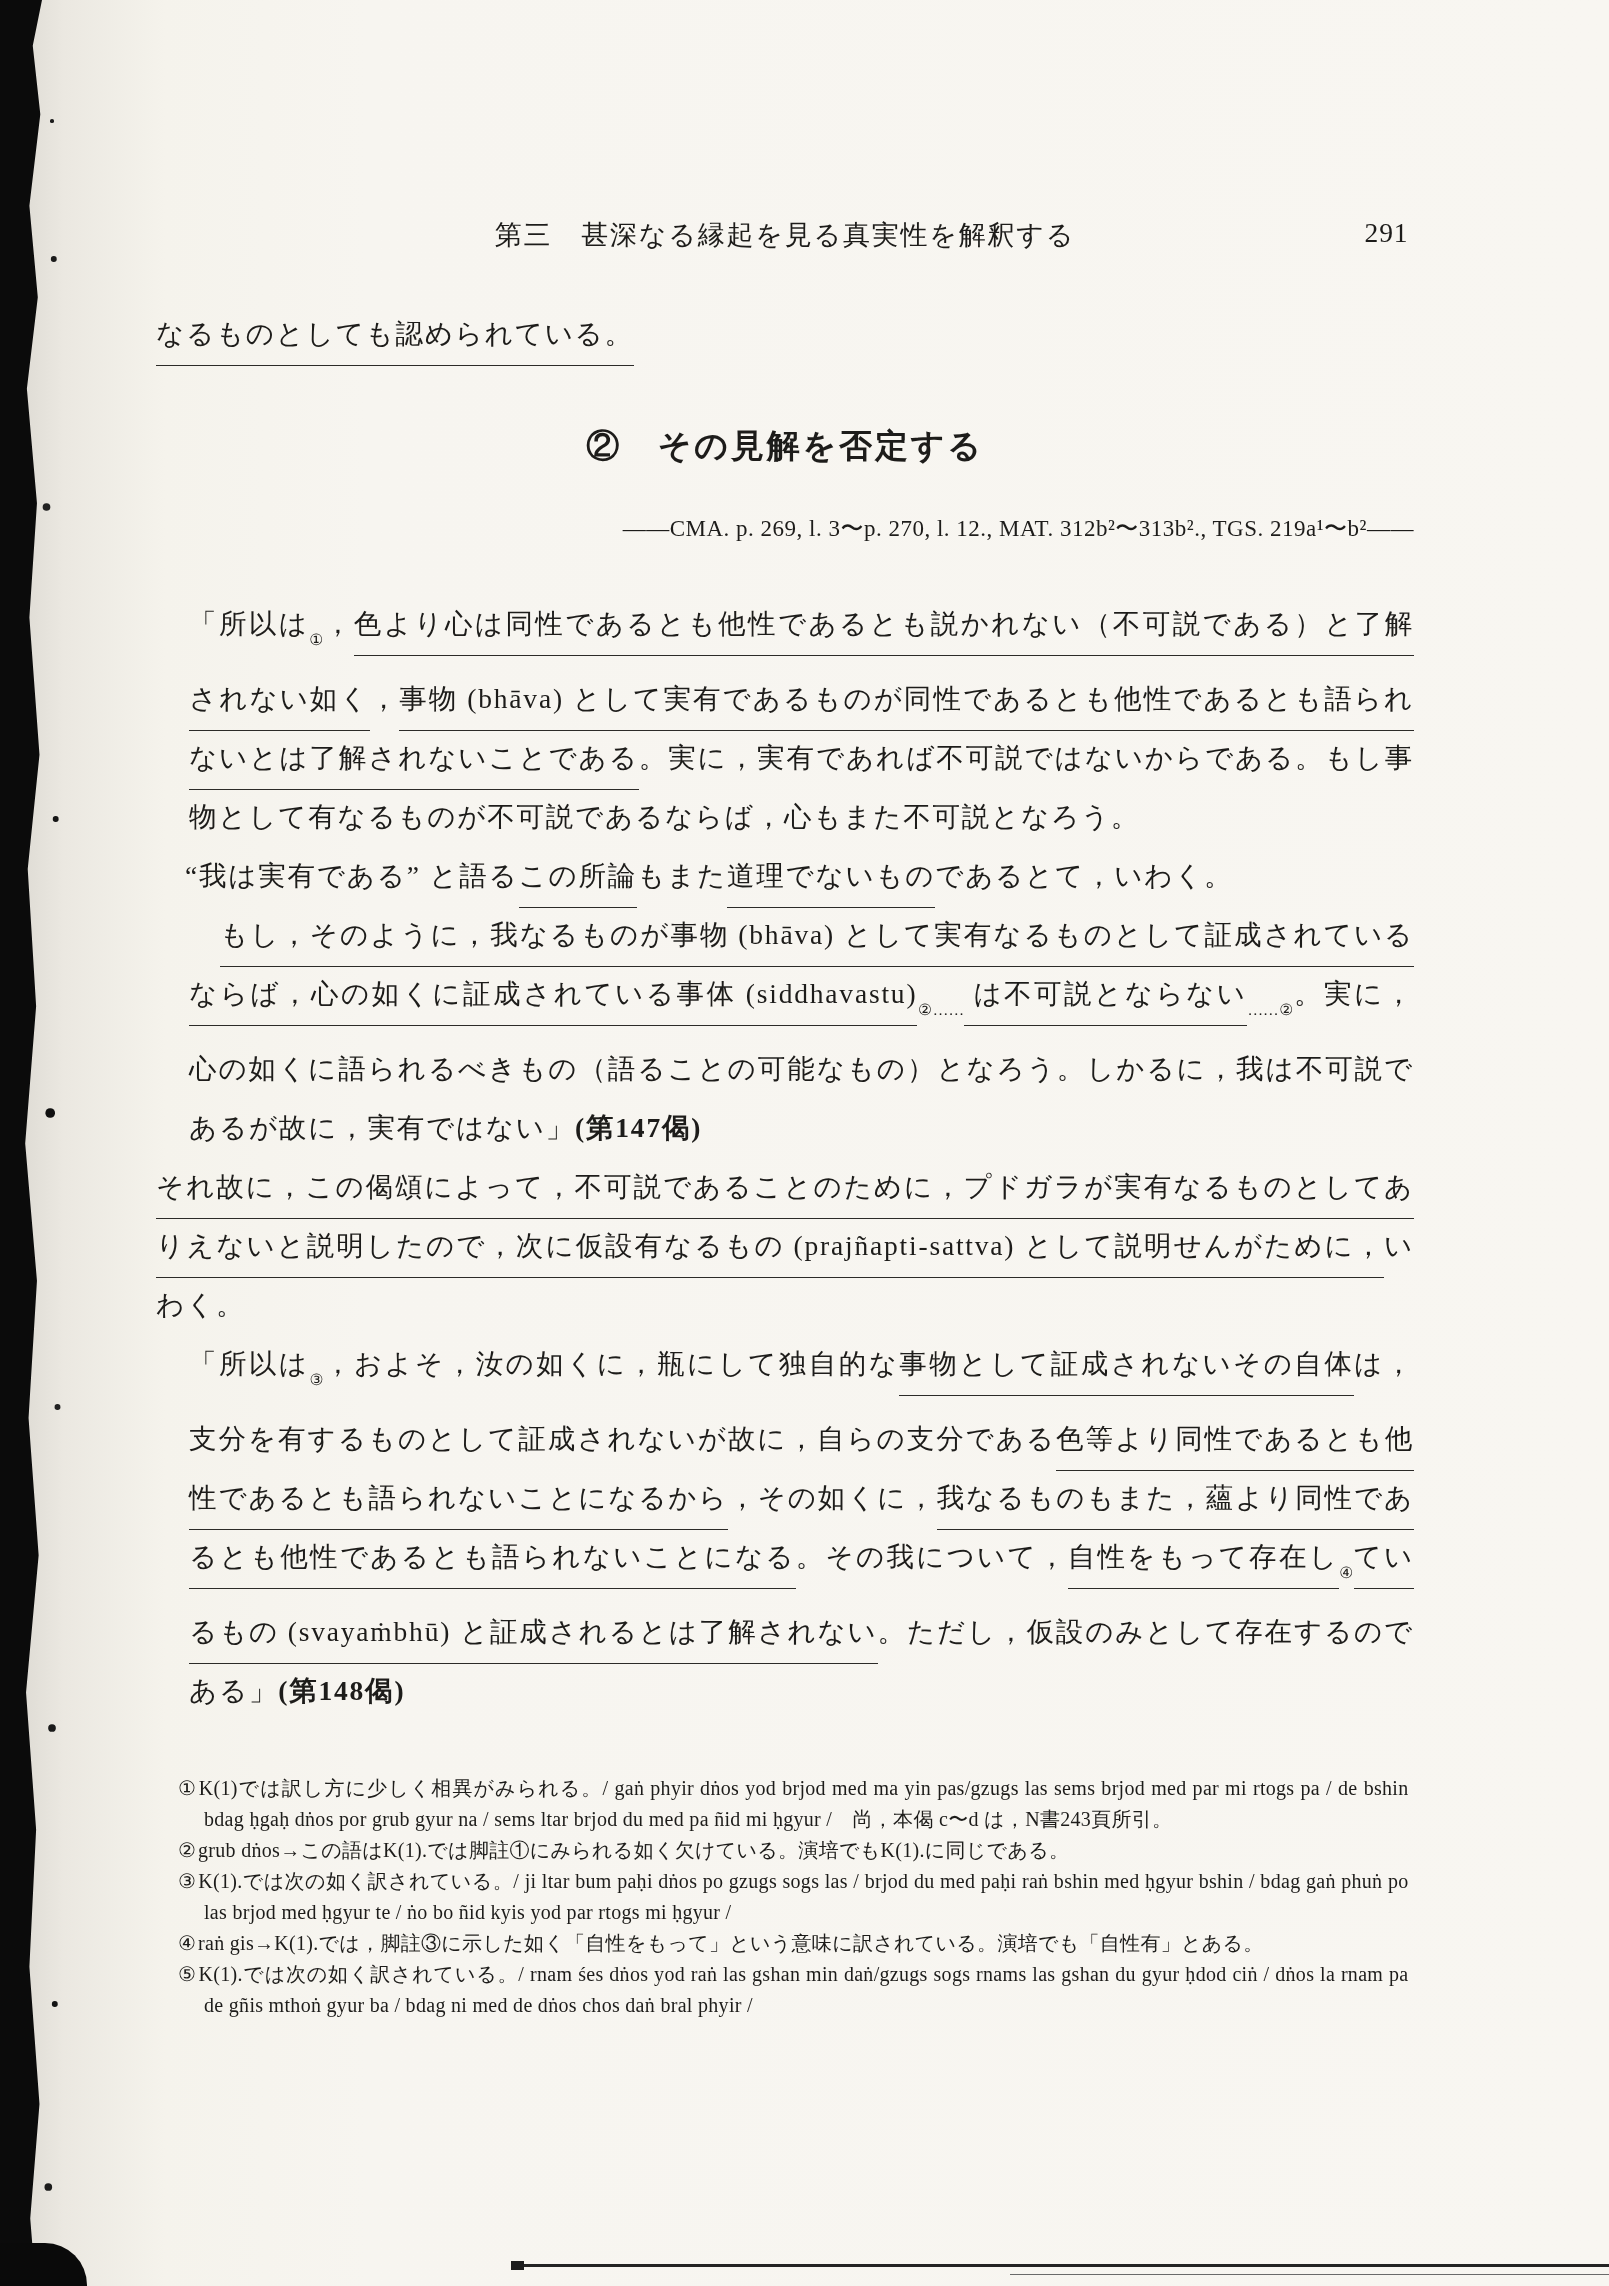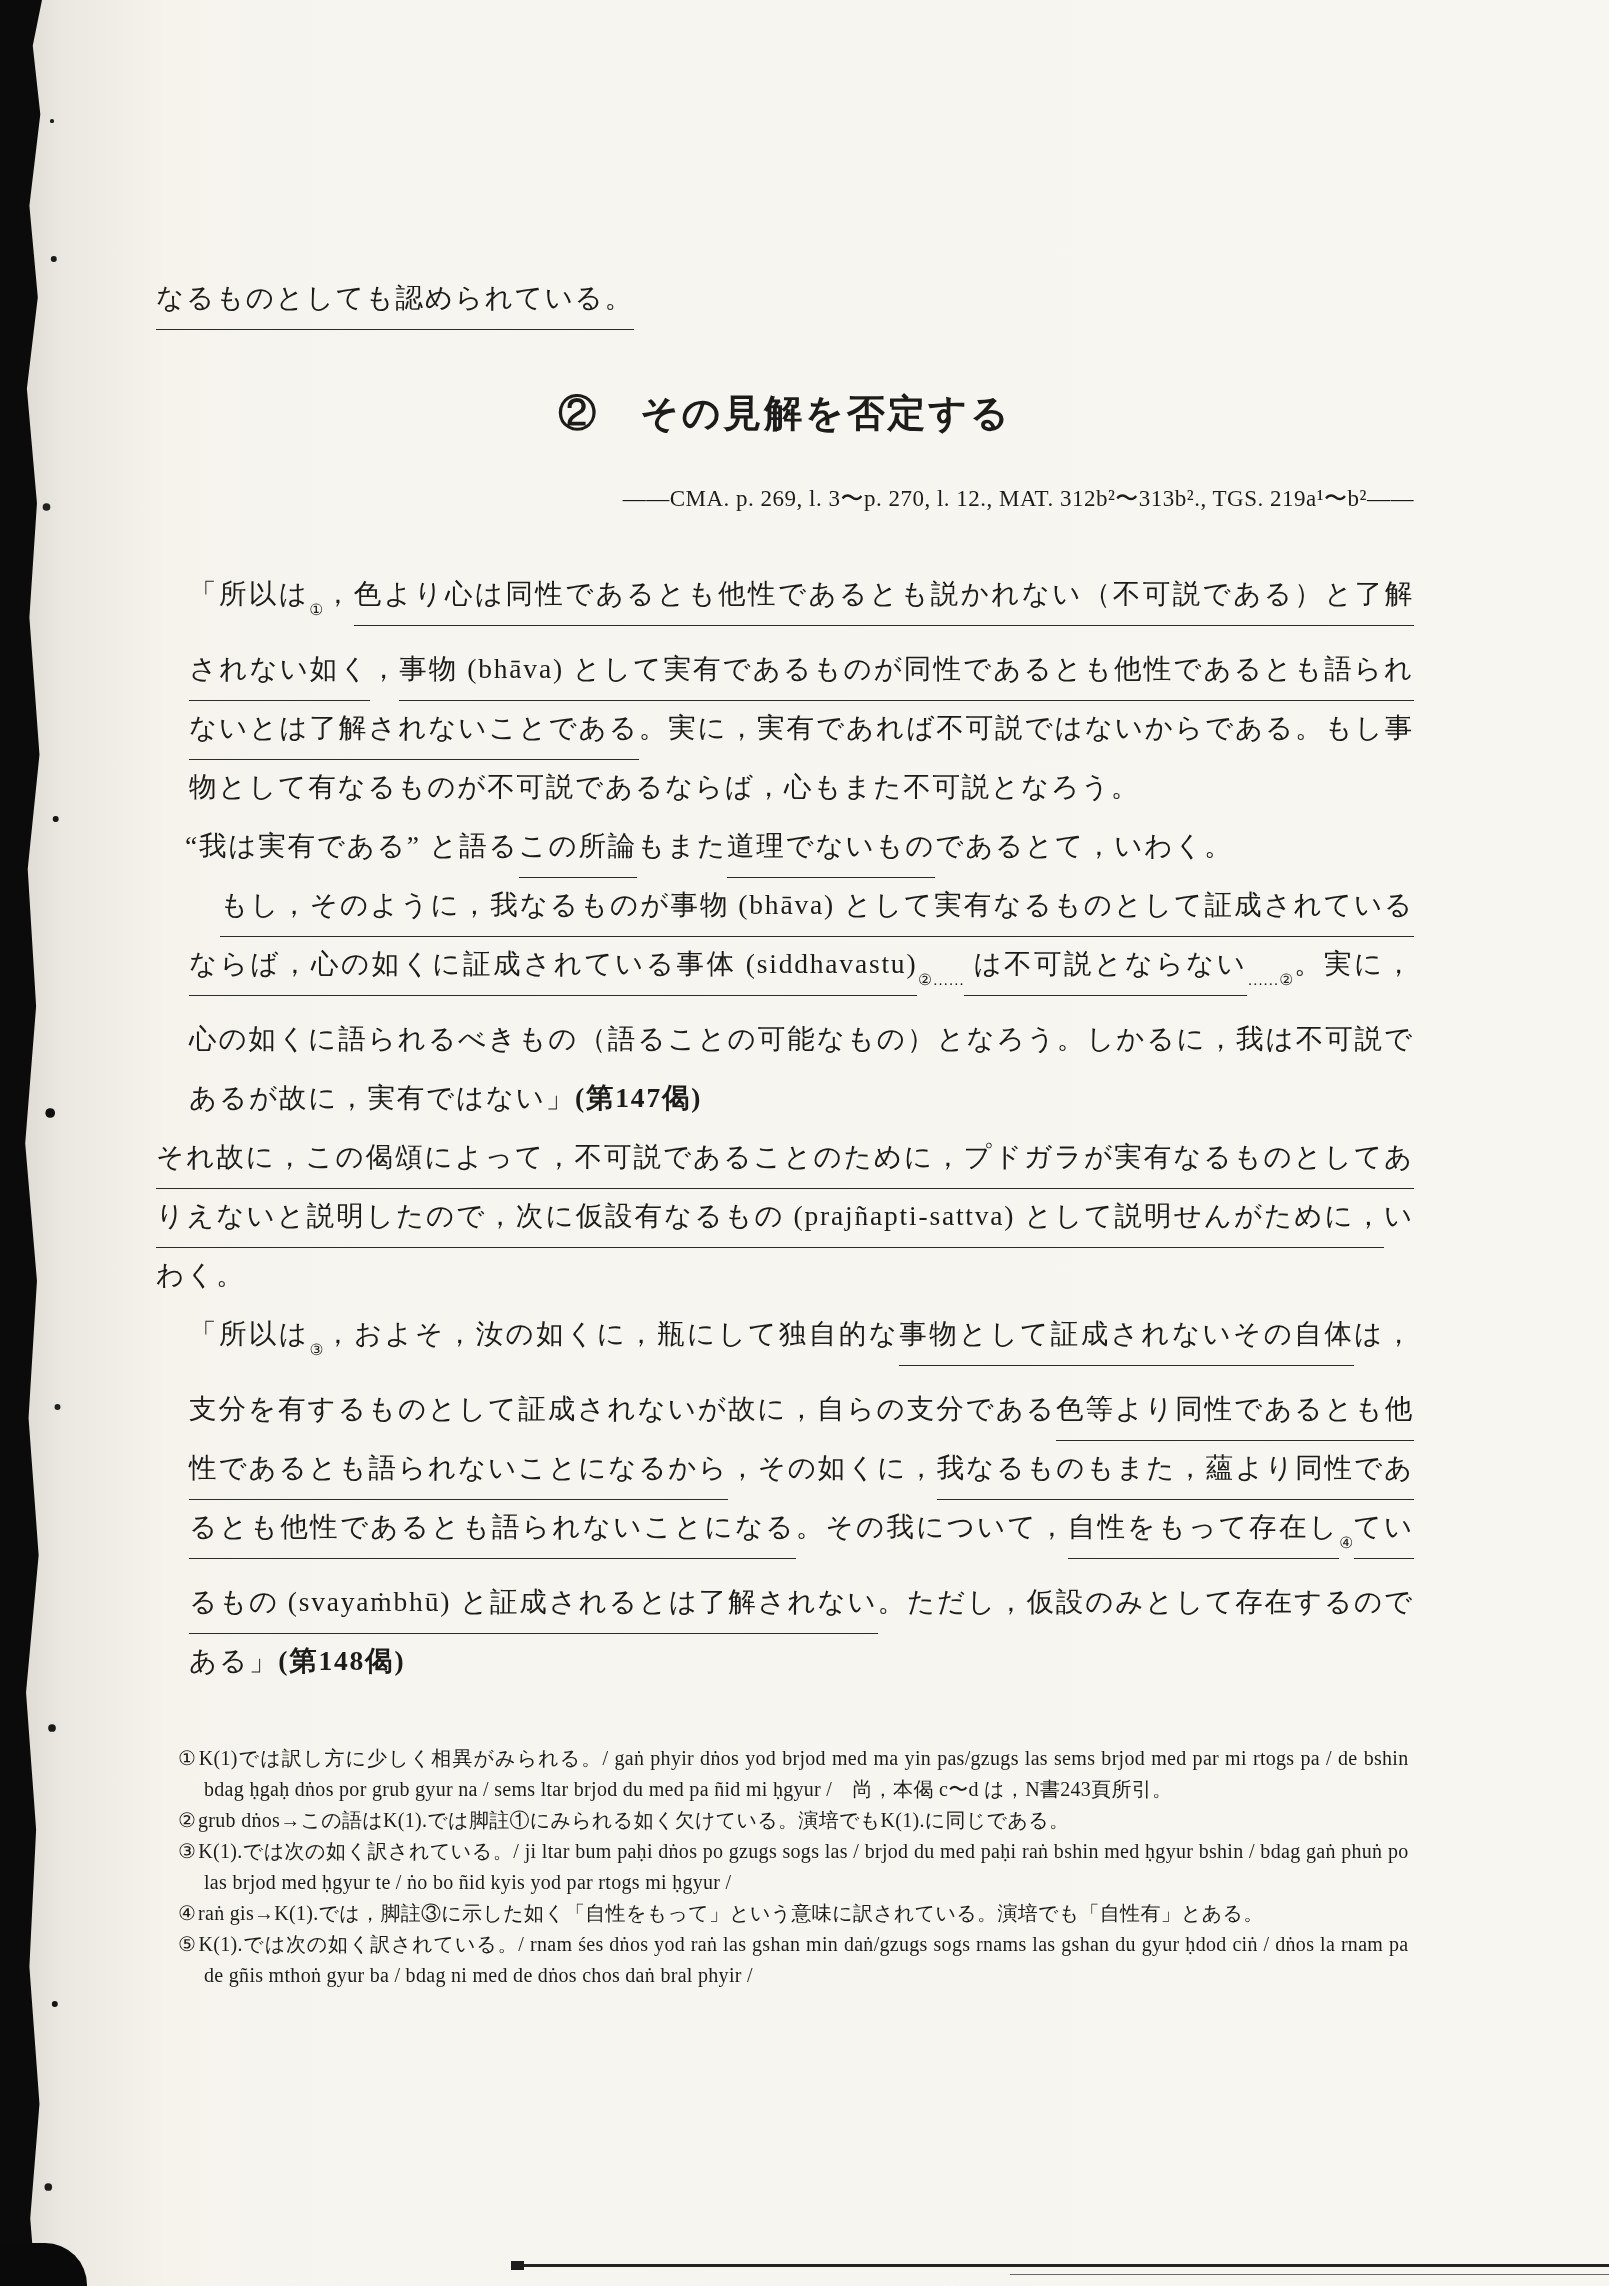--- a/index.html
+++ b/index.html
@@ -29,21 +29,21 @@
     position: absolute; left: 156px; top: 217px; width: 1258px;
   }
   .header-row {
     position: relative; text-align: center; font-size: 27px; letter-spacing: 1.8px;
   }
   .page-number {
     position: absolute; right: 5.5px; top: 0; font-size: 27.5px; letter-spacing: 0.9px;
   }
   .intro { margin-top: 51px; font-size: 27.5px; line-height: 59px; letter-spacing: 1.8px; }
   .section-heading {
-    margin-top: 61px; text-align: center; font-size: 38px; font-weight: 600; letter-spacing: 2.8px;
+    margin-top: 61px; text-align: center; font-size: 33px; font-weight: 600; letter-spacing: 2.8px;
   }
   .citation { margin-top: 44px; text-align: right; font-size: 23px; letter-spacing: 0.5px; }
   .body { margin-top: 50px; font-size: 27.5px; line-height: 59px; letter-spacing: 1.8px; text-align: justify; }
   .block.para { text-indent: 29px; }
   .block.quote { margin-left: 33px; }
   .block.quote-cont { margin-left: 33px; text-indent: 31px; }
   .block.flush { }
   span.u { border-bottom: 1.8px solid #2c2b28; padding-bottom: 16px; margin-top: 24px; }
   span.b { font-weight: bold; }
   span.mk { font-size: 15.6px; vertical-align: -12px; letter-spacing: 0; }
@@ -60,20 +60,24 @@
   .corner-blob { position: absolute; left: 0; bottom: 0; width: 87px; height: 44px; background: #0a0a0a; border-radius: 0 42px 0 0; }
 </style>
 </head>
 <body>
 
 <div class="page">
   <div class="binding"></div>
   <div class="specks"></div>
 
   <div class="content">
+    <div class="header-row">
+      <span>第三　甚深なる縁起を見る真実性を解釈する</span>
+      <span class="page-number">291</span>
+    </div>
 
     <div class="intro"><span class="u">なるものとしても認められている。</span></div>
 
     <div class="section-heading">②　その見解を否定する</div>
 
     <div class="citation">——CMA. p. 269, l. 3〜p. 270, l. 12., MAT. 312b²〜313b²., TGS. 219a¹〜b²——</div>
 
     <div class="body">
         <div class="block quote"><span>「所以は</span><span class="mk">①</span><span>，</span><span class="u">色より心は同性であるとも他性であるとも説かれない（不可説である）と了解されない如く</span><span>，</span><span class="u">事物 (bhāva) として実有であるものが同性であるとも他性であるとも語られないとは了解されないことである</span><span>。実に，実有であれば不可説ではないからである。もし事物として有なるものが不可説であるならば，心もまた不可説となろう。</span></div>
         <div class="block para"><span>“我は実有である” と語る</span><span class="u">この所論</span><span>もまた</span><span class="u">道理でないもの</span><span>であるとて，いわく。</span></div>

